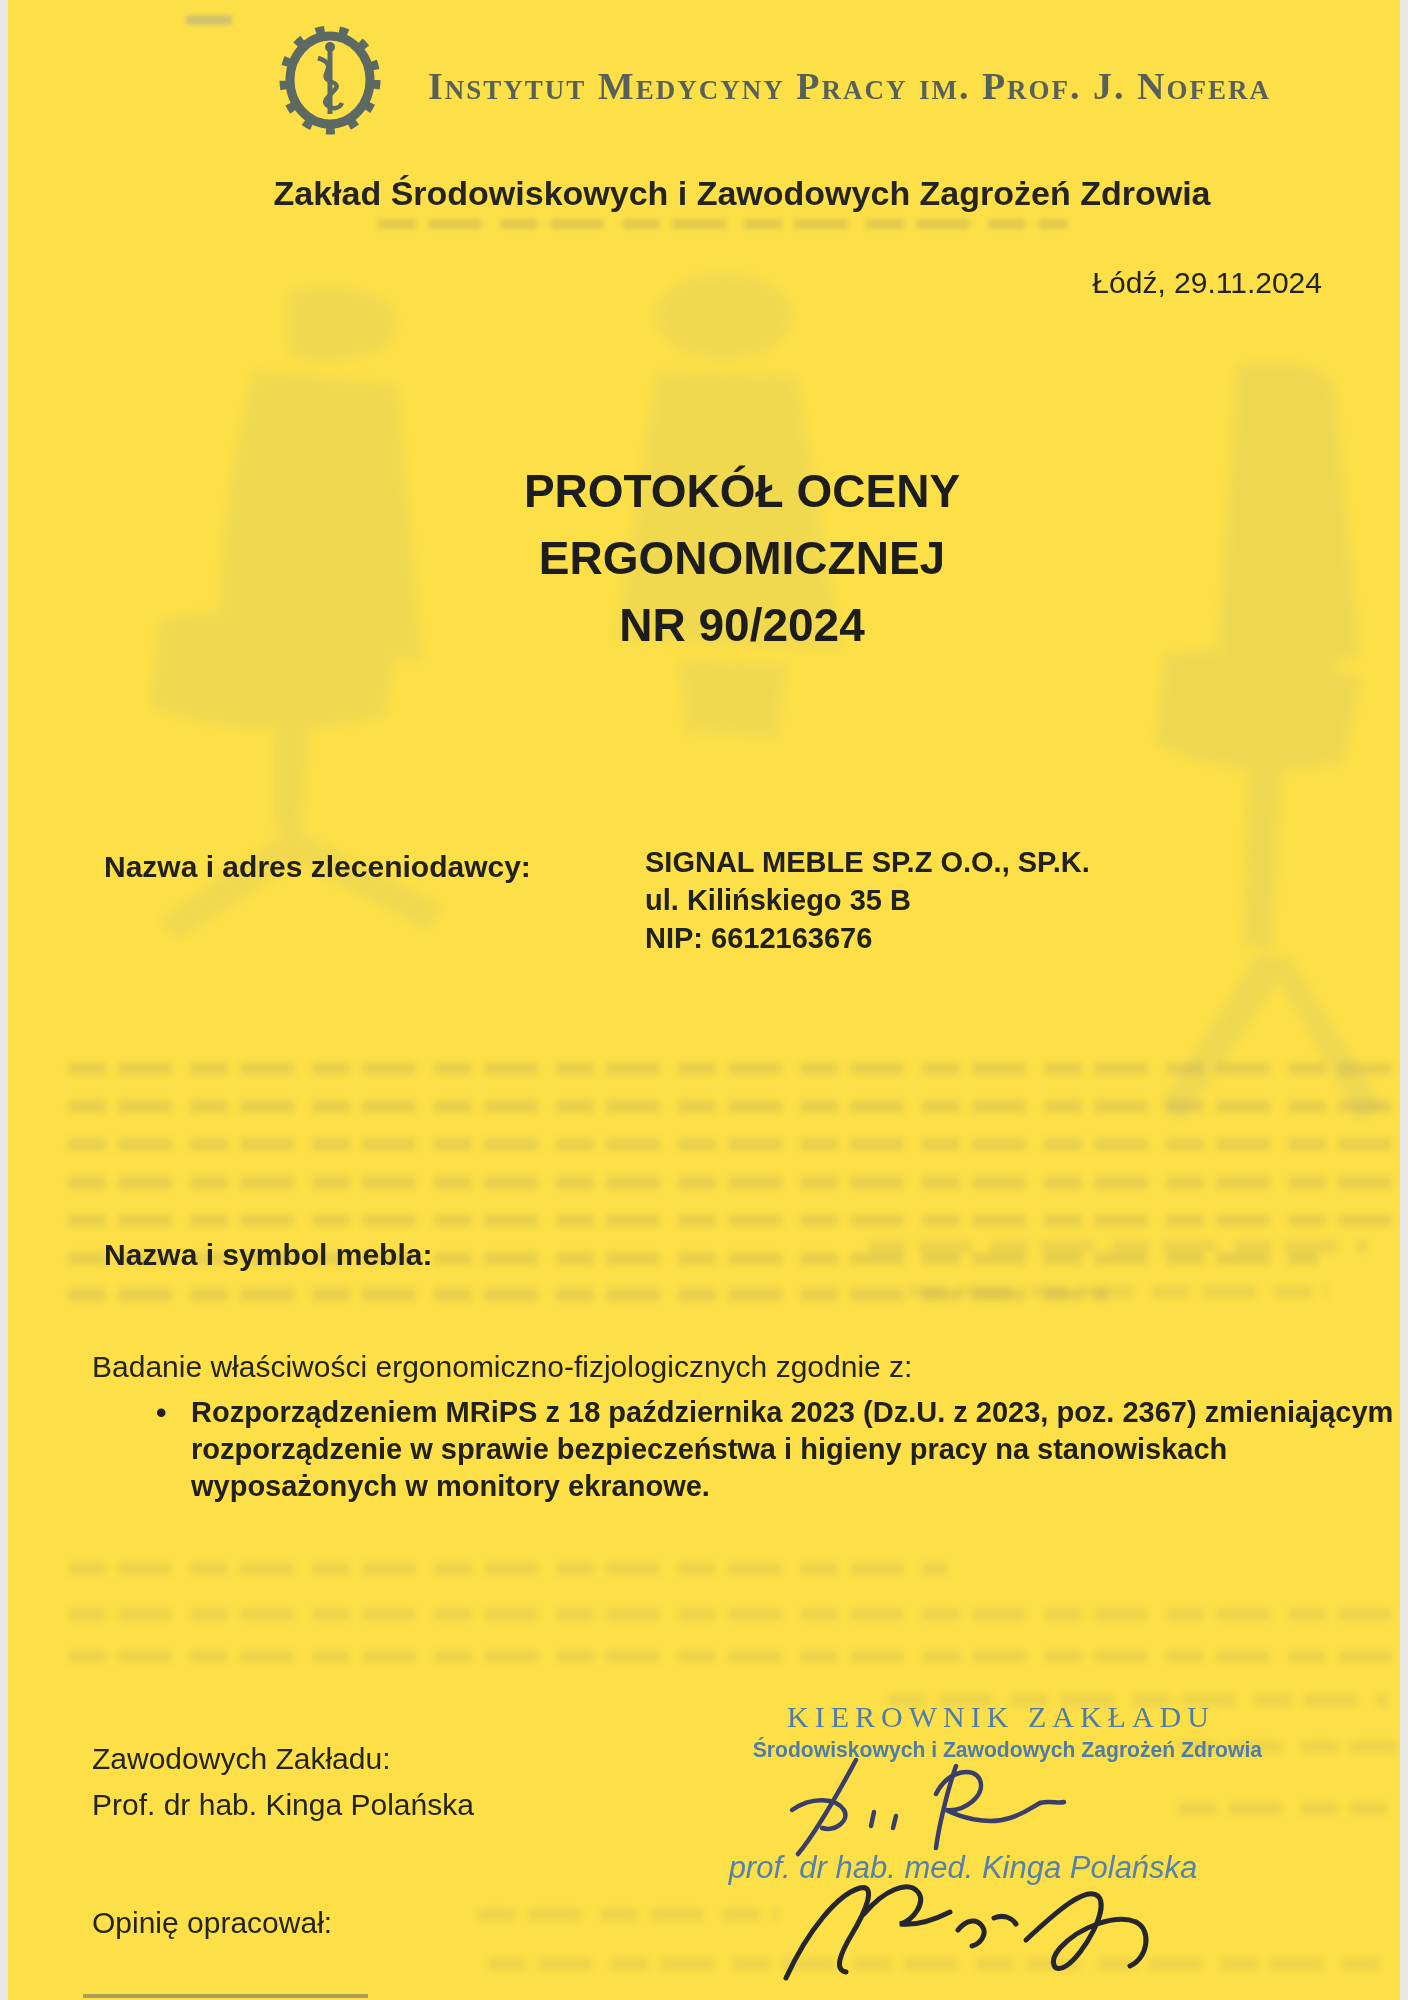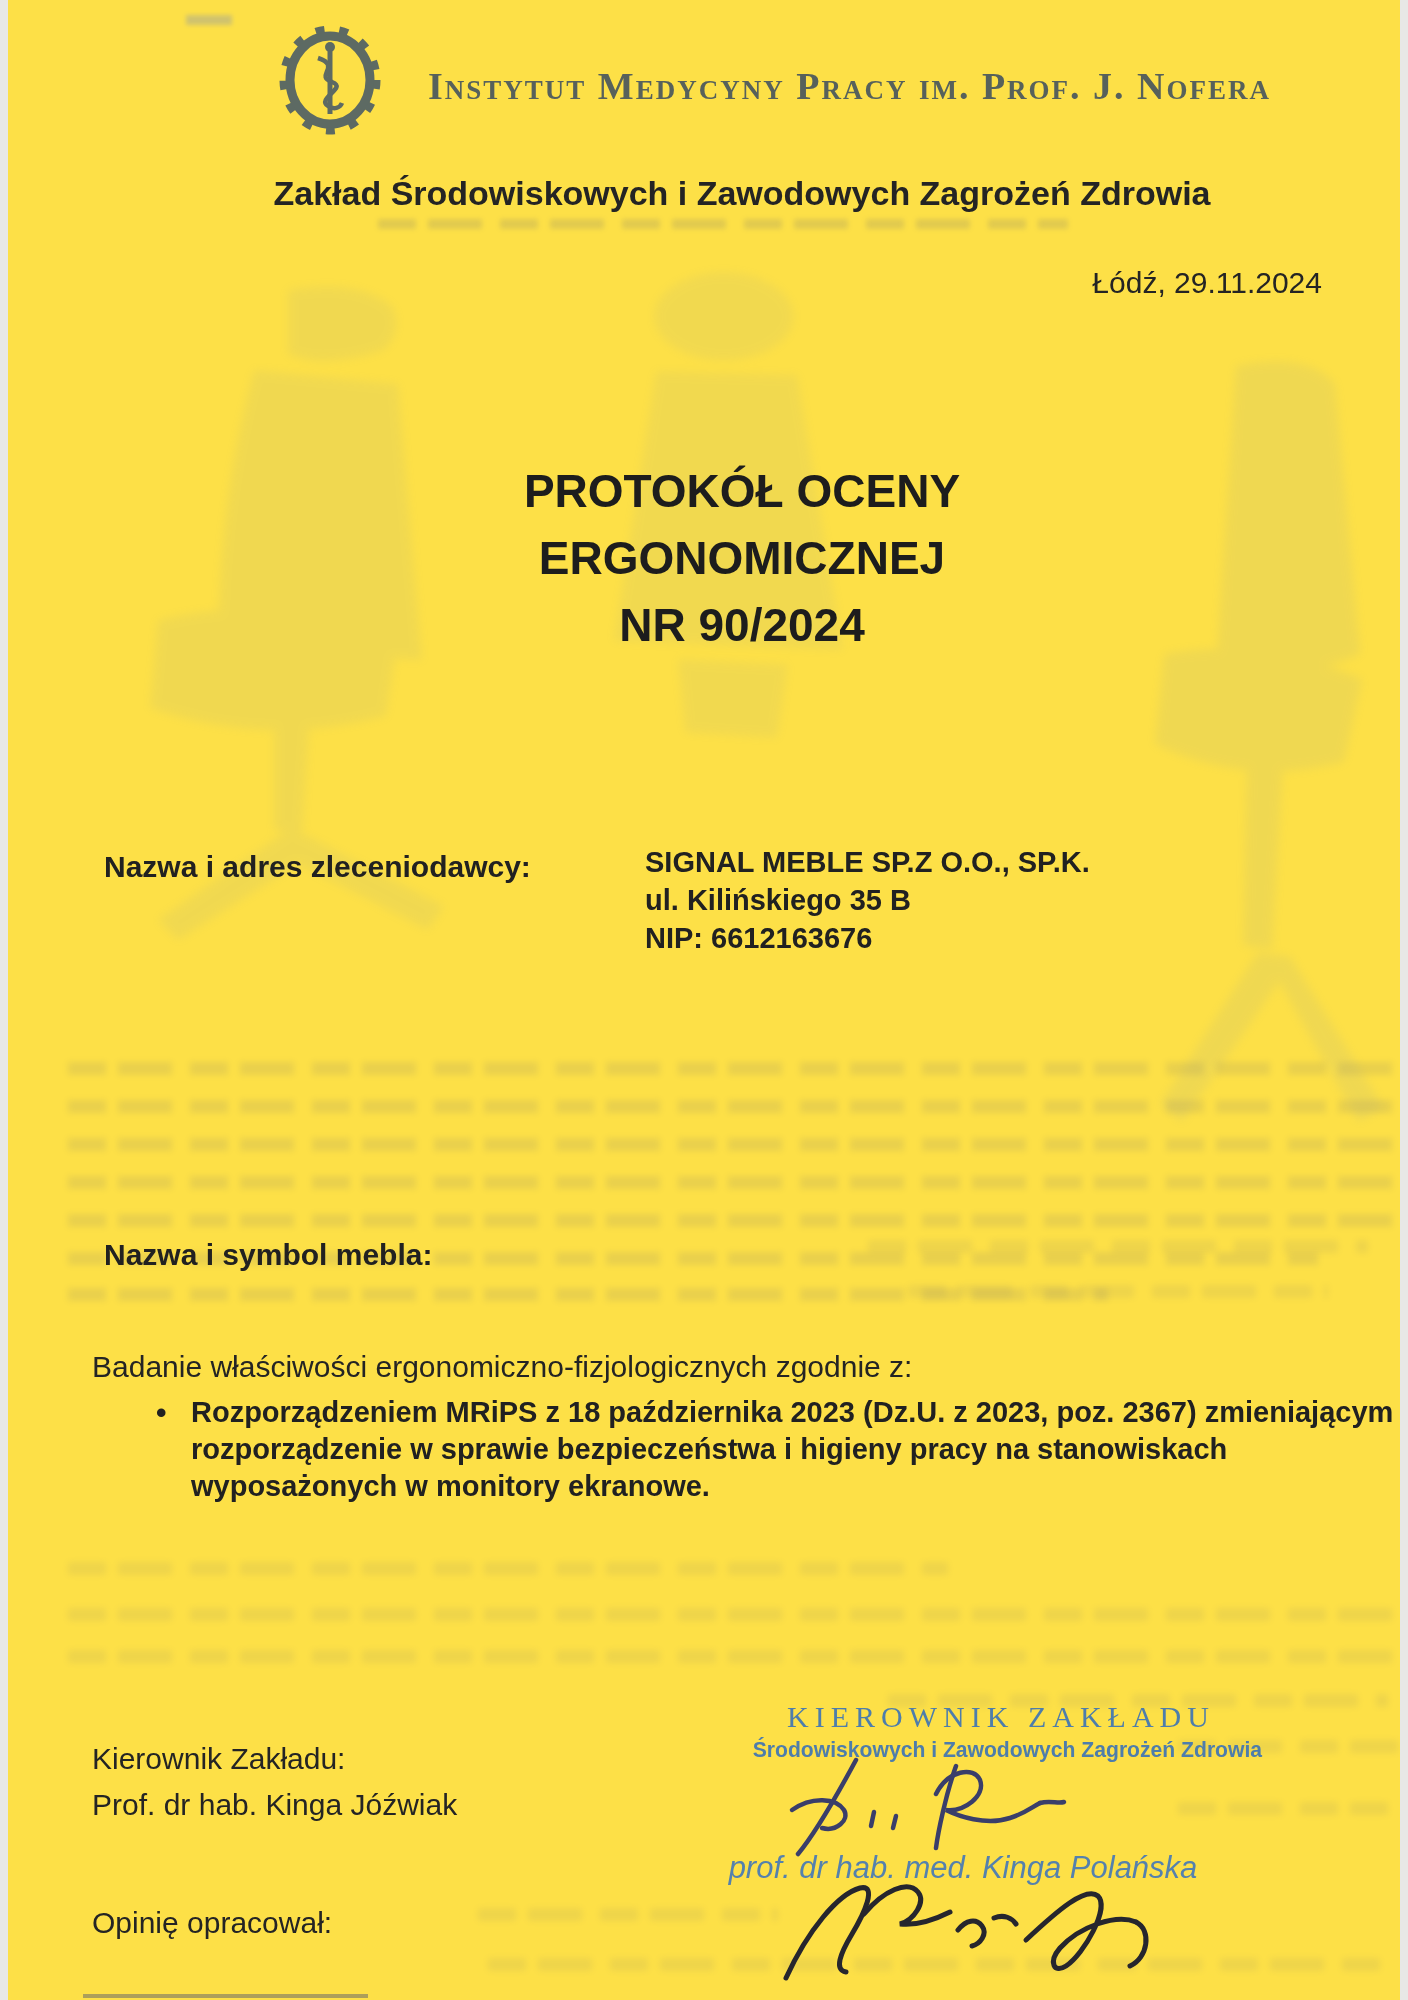--- a/index.html
+++ b/index.html
@@ -203,22 +203,22 @@
       <path d="M78,8 C64,34 40,78 20,102"></path>
       <path d="M14,58 C34,44 58,46 66,58 C72,68 58,80 44,76"></path>
       <path d="M96,60 l-3,14 M118,64 l-3,12"></path>
       <path d="M178,14 C168,42 160,80 158,96"></path>
       <path d="M158,42 C170,18 196,14 202,28 C208,44 186,60 168,58 C180,64 208,74 232,66 C246,62 254,55 262,51"></path>
       <path d="M262,51 c10,-3 18,1 24,-1"></path>
     </svg>
   </span>
   <div class="abs stamp-name">prof. dr hab. med. Kinga Polańska</div>
 
-  <div class="abs head-label">Kierownik Zakładu:</div>
-  <div class="abs head-name">Prof. dr hab. Kinga Jóźwiak</div>
+  <div class="abs head-label">Zawodowych Zakładu:</div>
+  <div class="abs head-name">Prof. dr hab. Kinga Polańska</div>
   <div class="abs author-label">Opinię opracował:</div>
 
   <span class="abs" style="left:760px;top:1868px;">
     <svg width="400" height="130" viewBox="0 0 400 130" fill="none" stroke="#26262e" stroke-width="5" stroke-linecap="round">
       <path d="M18,110 C40,62 70,26 92,20 C110,16 96,46 84,66 C72,86 66,102 78,104"></path>
       <path d="M96,46 C116,22 140,12 150,24 C158,34 146,52 132,56 C150,58 170,50 182,44"></path>
       <path d="M190,62 c8,-10 18,-12 24,-4 c6,8 -2,18 -10,20 m22,-28 c10,-4 18,0 22,6"></path>
       <path d="M258,72 C290,42 318,18 330,28 C342,40 316,86 298,98 C286,106 280,94 292,80 C312,58 348,46 368,54"></path>
       <path d="M368,54 C384,62 380,90 362,98"></path>
     </svg>

